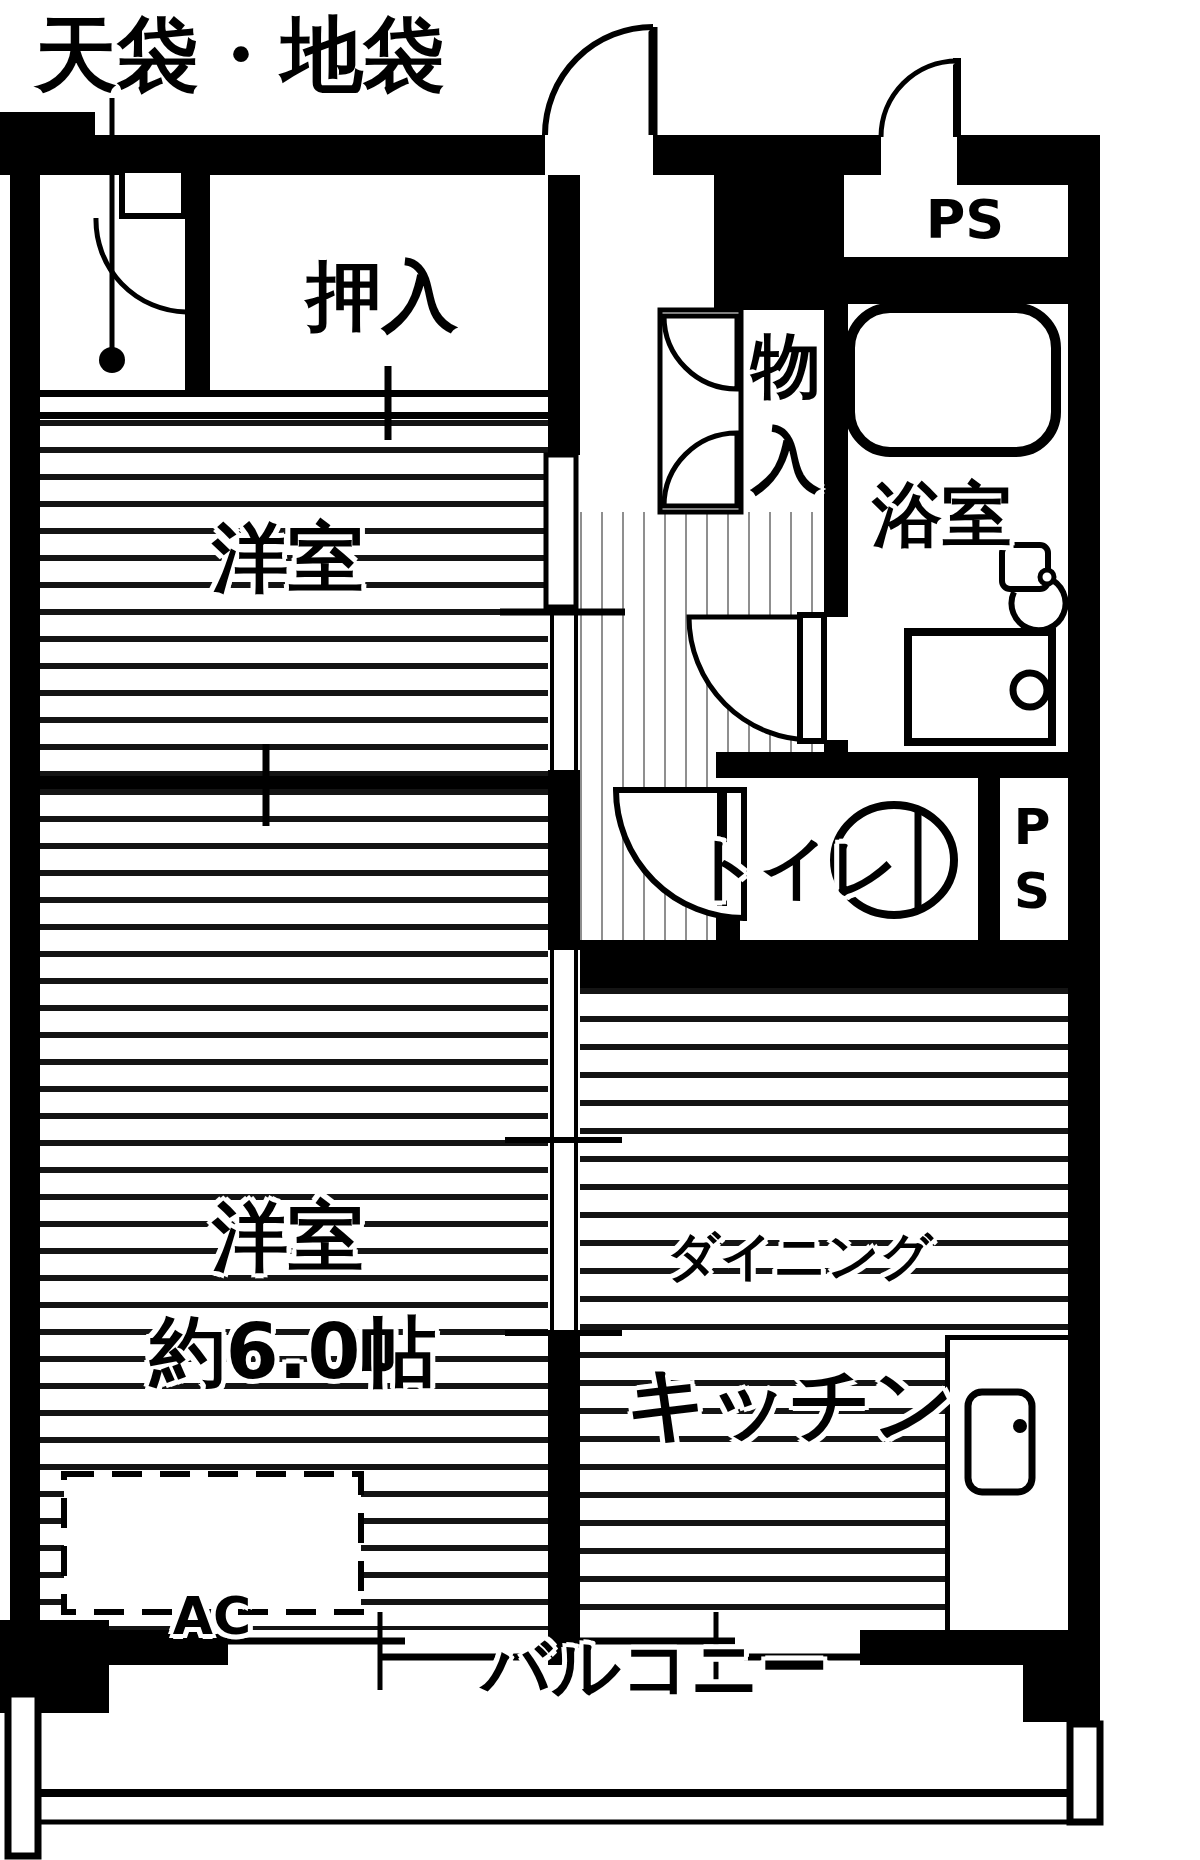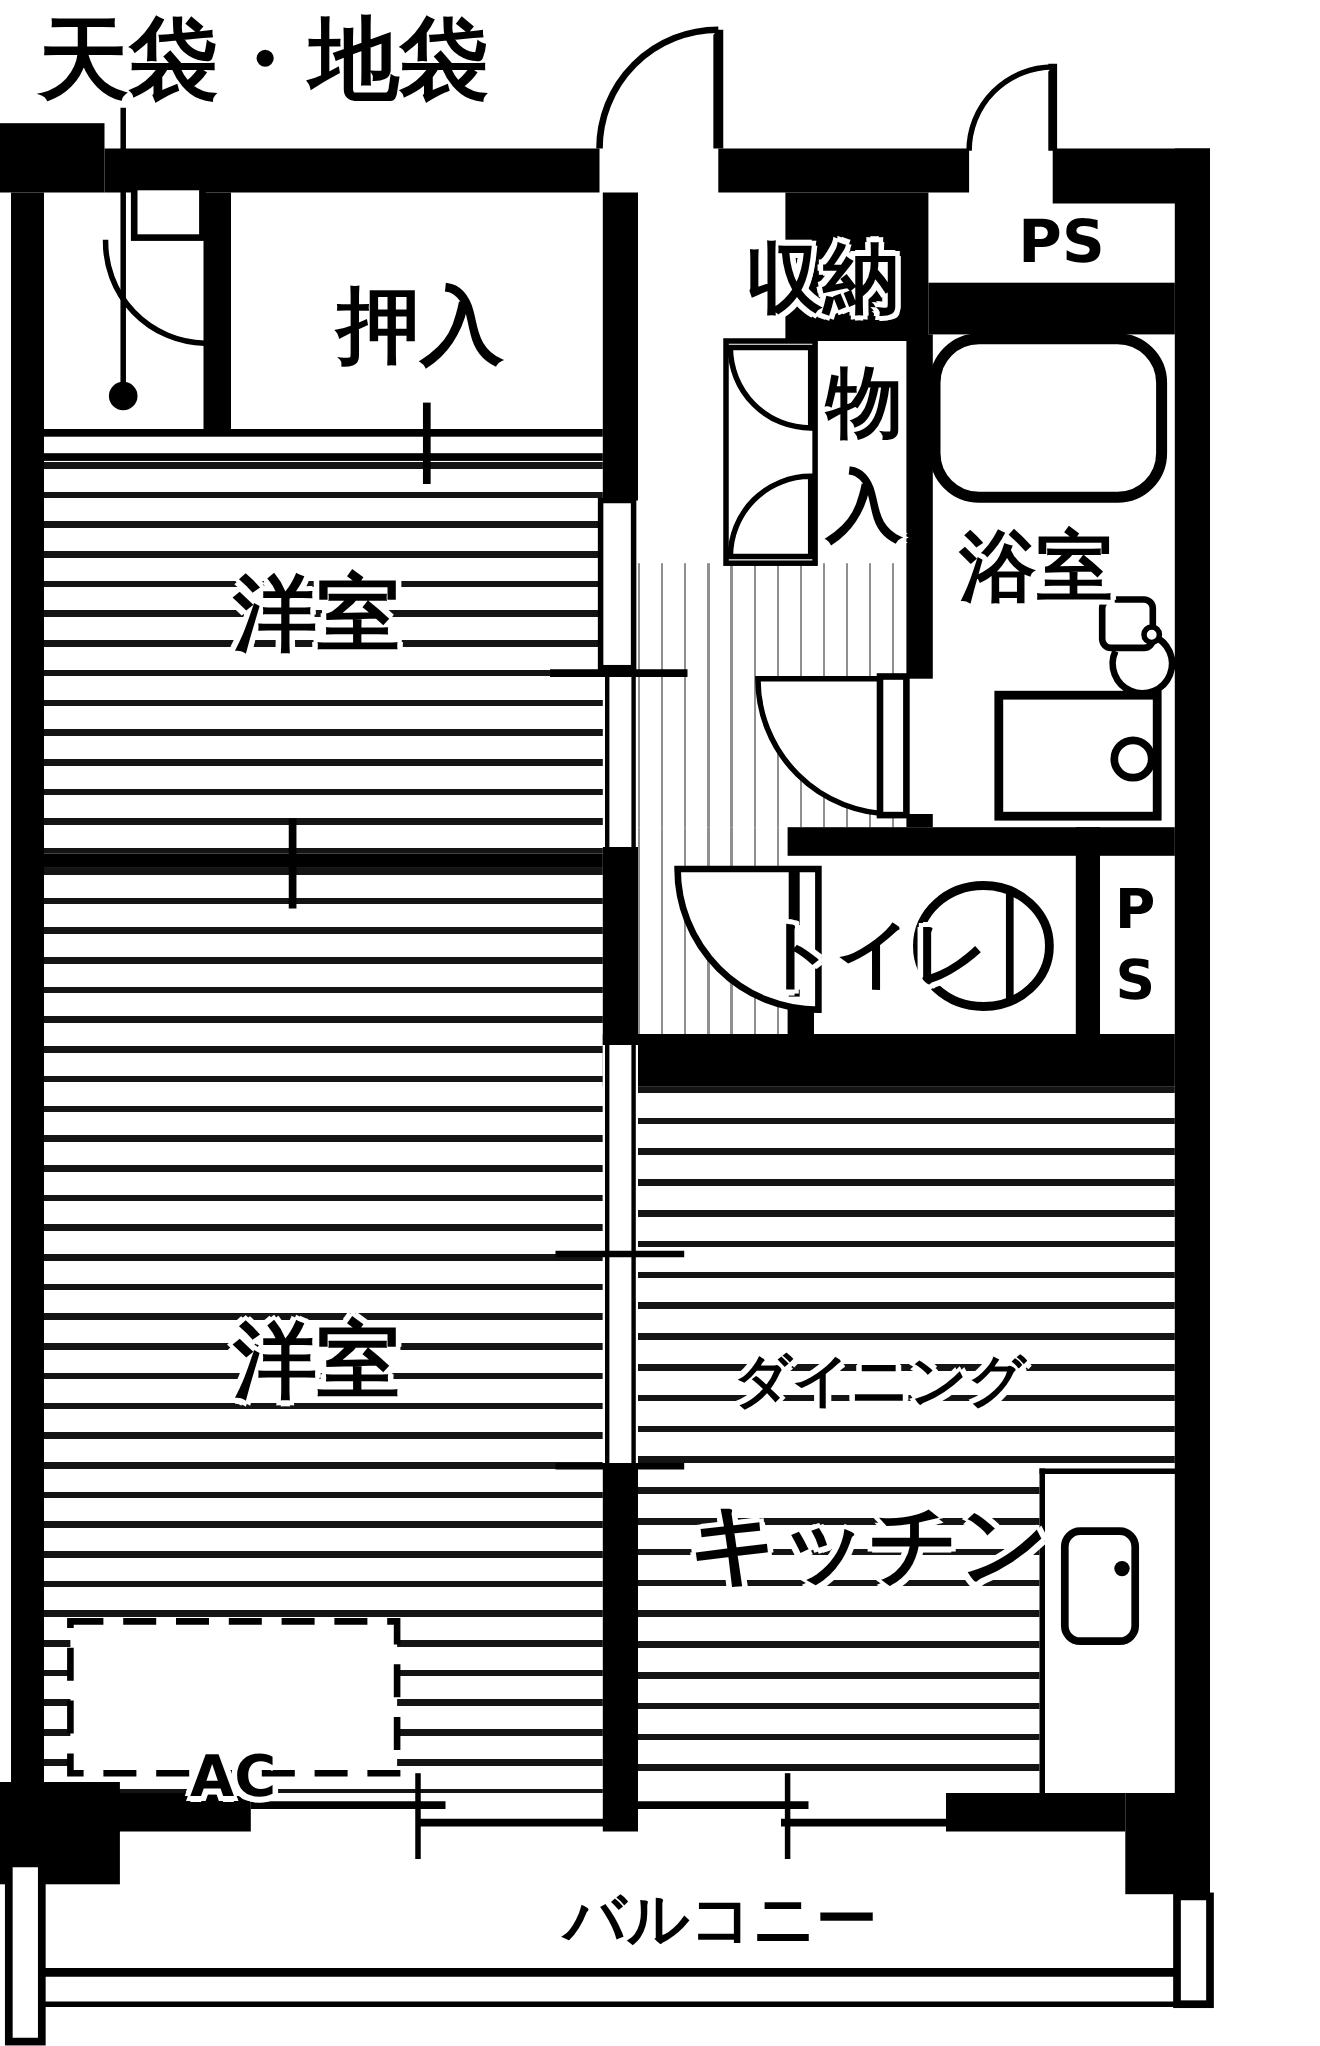--- a/index.html
+++ b/index.html
@@ -140,27 +140,27 @@
     <g>
       <line x1="36" y1="1793" x2="1100" y2="1793" stroke="#000" stroke-width="8"></line>
       <line x1="36" y1="1822" x2="1100" y2="1822" stroke="#000" stroke-width="5"></line>
       <rect x="8" y="1694" width="30" height="162" fill="#fff" stroke="#000" stroke-width="7"></rect>
       <rect x="1070" y="1724" width="30" height="98" fill="#fff" stroke="#000" stroke-width="7"></rect>
     </g>
   </svg>
 
   <div class="lbl" style="left:382px;top:296px;font-size:76px;">押入</div>
   <div class="lbl" style="left:240px;top:55px;font-size:82px;">天袋・地袋</div>
-  <div class="lbl" style="left:748px;top:253px;font-size:70px;">収納</div>
   <div class="lbl" style="left:786px;top:366px;font-size:70px;">物</div>
   <div class="lbl" style="left:786px;top:460px;font-size:70px;">入</div>
   <div class="lbl" style="left:965px;top:220px;font-size:54px;">PS</div>
   <div class="lbl" style="left:942px;top:515px;font-size:70px;">浴室</div>
   <div class="lbl" style="left:795px;top:868px;font-size:68px;">トイレ</div>
   <div class="lbl vert" style="left:1032px;top:862px;font-size:50px;">PS</div>
   <div class="lbl" style="left:288px;top:558px;font-size:76px;">洋室</div>
   <div class="lbl" style="left:288px;top:1237px;font-size:76px;">洋室</div>
+  <div class="lbl" style="left:293px;top:1352px;font-size:76px;">約6.0帖</div>
   <div class="lbl" style="left:800px;top:1256px;font-size:52px;">ダイニング</div>
   <div class="lbl" style="left:790px;top:1404px;font-size:80px;">キッチン</div>
   <div class="lbl" style="left:212px;top:1616px;font-size:52px;">AC</div>
-  <div class="lbl" style="left:655px;top:1746px;font-size:56px;">バルコニー</div>
+  <div class="lbl" style="left:655px;top:1668px;font-size:68px;">バルコニー</div>
 
 </div>
 
 </body></html>

